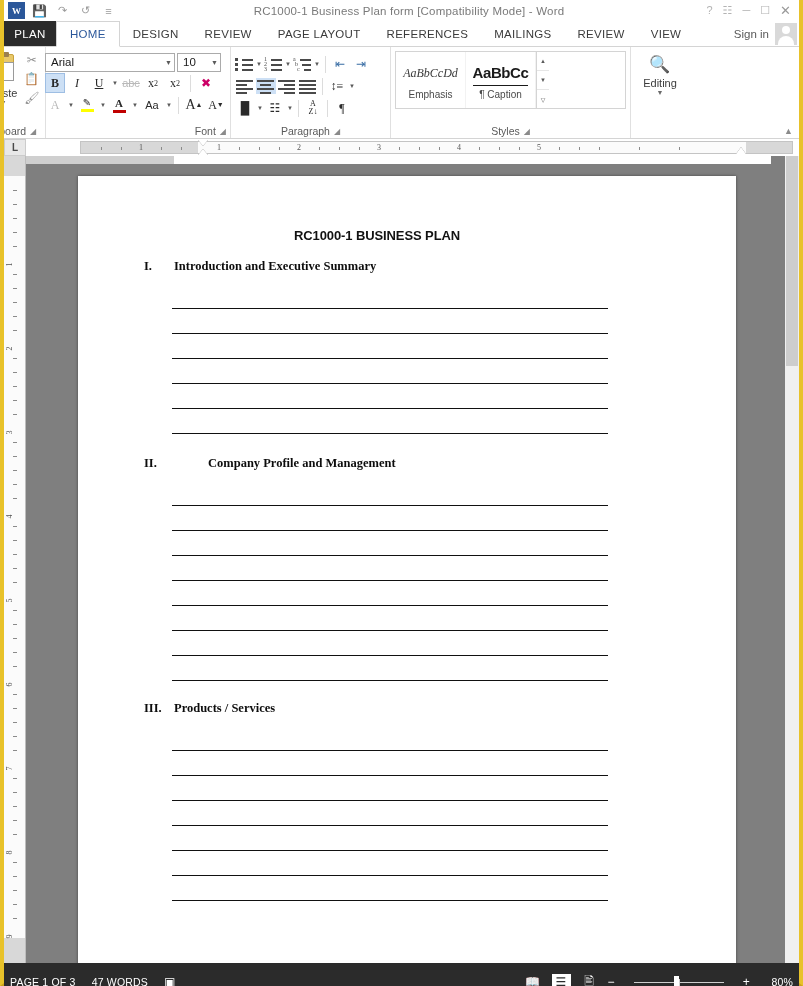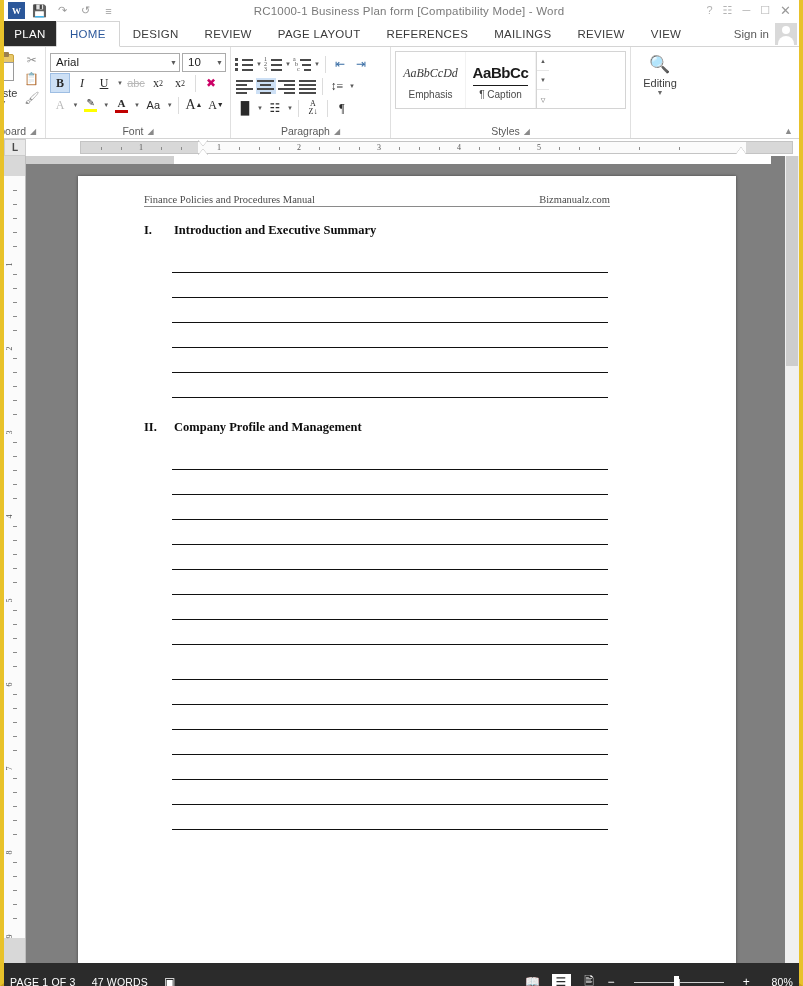--- a/index.html
+++ b/index.html
@@ -158,21 +158,21 @@
   }
   .clip-text { font-size: 11px; color: #3b3b3b; margin-top: 1px; }
   .clip-caret { font-size: 7px; color: #6a6a6a; }
   .clip-right {
     width: 22px; display: flex; flex-direction: column;
     align-items: center; gap: 7px; padding-top: 4px;
   }
   .mini-ico { font-size: 12px; color: #8c8c8c; line-height: 1; }
 
   
-  .g-font { width: 185px; }
+  .g-font { width: 185px; align-items: flex-end; }
   .fontrow { display: flex; align-items: center; gap: 2px; height: 22px; }
   .combo {
     height: 19px; border: 1px solid #ABABAB; background: #fff;
     display: flex; align-items: center; justify-content: space-between;
     padding: 0 2px 0 5px;
     font-size: 11.5px; color: #1a1a1a;
   }
   .combo.name { width: 130px; }
   .combo.size { width: 44px; }
   .combo .cv { overflow: hidden; white-space: nowrap; }
@@ -720,54 +720,55 @@
 
     <div class="docarea">
       <div class="topstrip">
         <div class="seg1"></div>
           <div class="seg2"></div>
       </div>
 
       <div class="page">
 
         <div class="page-inner">
-          <div class="hdr">
-            <span>Finance Policies and Procedures Manual</span>
-            <span>Bizmanualz.com</span>
-          </div>
-
+
+          <div class="doc-title">RC1000-1 BUSINESS PLAN</div>
 
           <div class="sect">
             <span class="rn">I.</span>
             <span>Introduction and Executive Summary</span>
           </div>
           <div class="lines">
             <div class="fill-line"></div>
             <div class="fill-line"></div>
             <div class="fill-line"></div>
             <div class="fill-line"></div>
             <div class="fill-line"></div>
             <div class="fill-line"></div>
           </div>
 
-          <div class="sect" style="margin-top:22px;">
+          <div class="sect" style="margin-top:22px;gap:34px;">
             <span class="rn">II.</span>
             <span>Company Profile and Management</span>
           </div>
           <div class="lines">
             <div class="fill-line"></div>
             <div class="fill-line"></div>
             <div class="fill-line"></div>
             <div class="fill-line"></div>
             <div class="fill-line"></div>
             <div class="fill-line"></div>
             <div class="fill-line"></div>
             <div class="fill-line"></div>
           </div>
 
+          <div class="sect" style="margin-top:20px;">
+            <span class="rn">III.</span>
+            <span>Products / Services</span>
+          </div>
           <div class="lines">
             <div class="fill-line"></div>
             <div class="fill-line"></div>
             <div class="fill-line"></div>
             <div class="fill-line"></div>
             <div class="fill-line"></div>
             <div class="fill-line"></div>
             <div class="fill-line"></div>
           </div>
 

